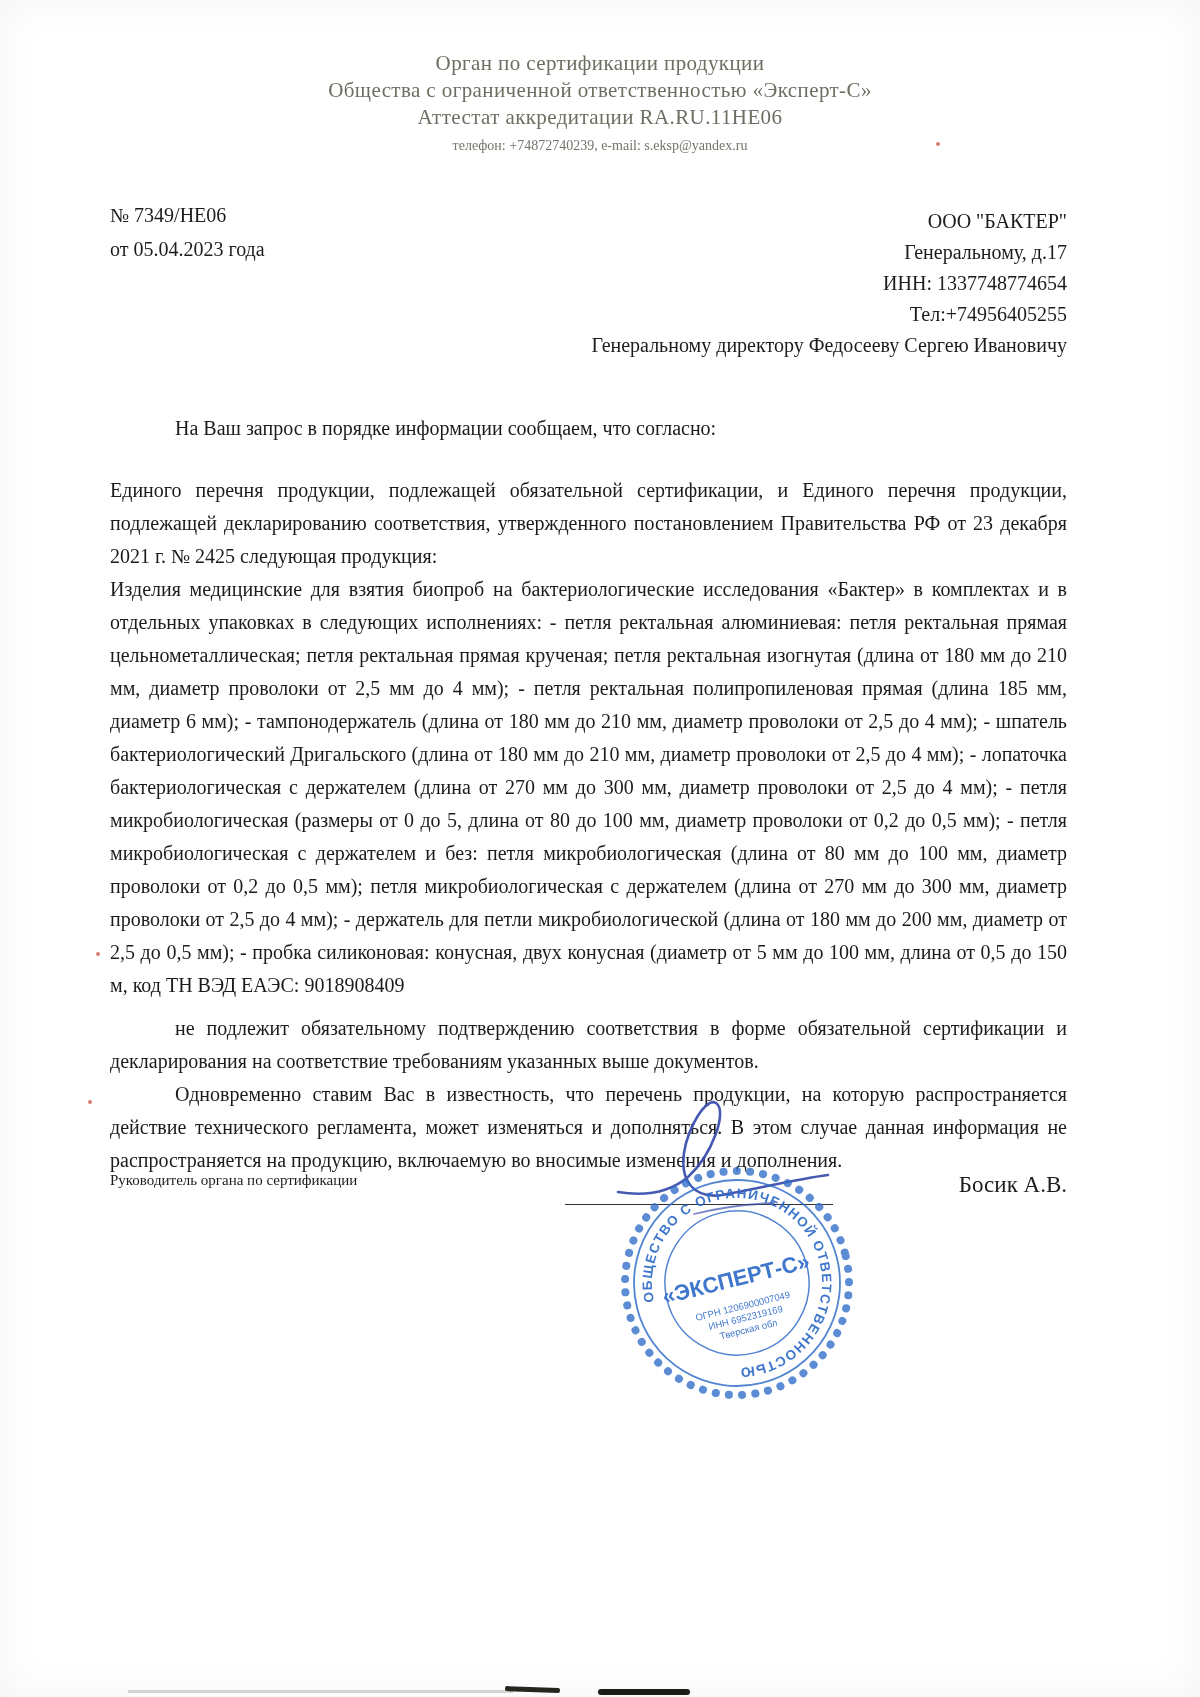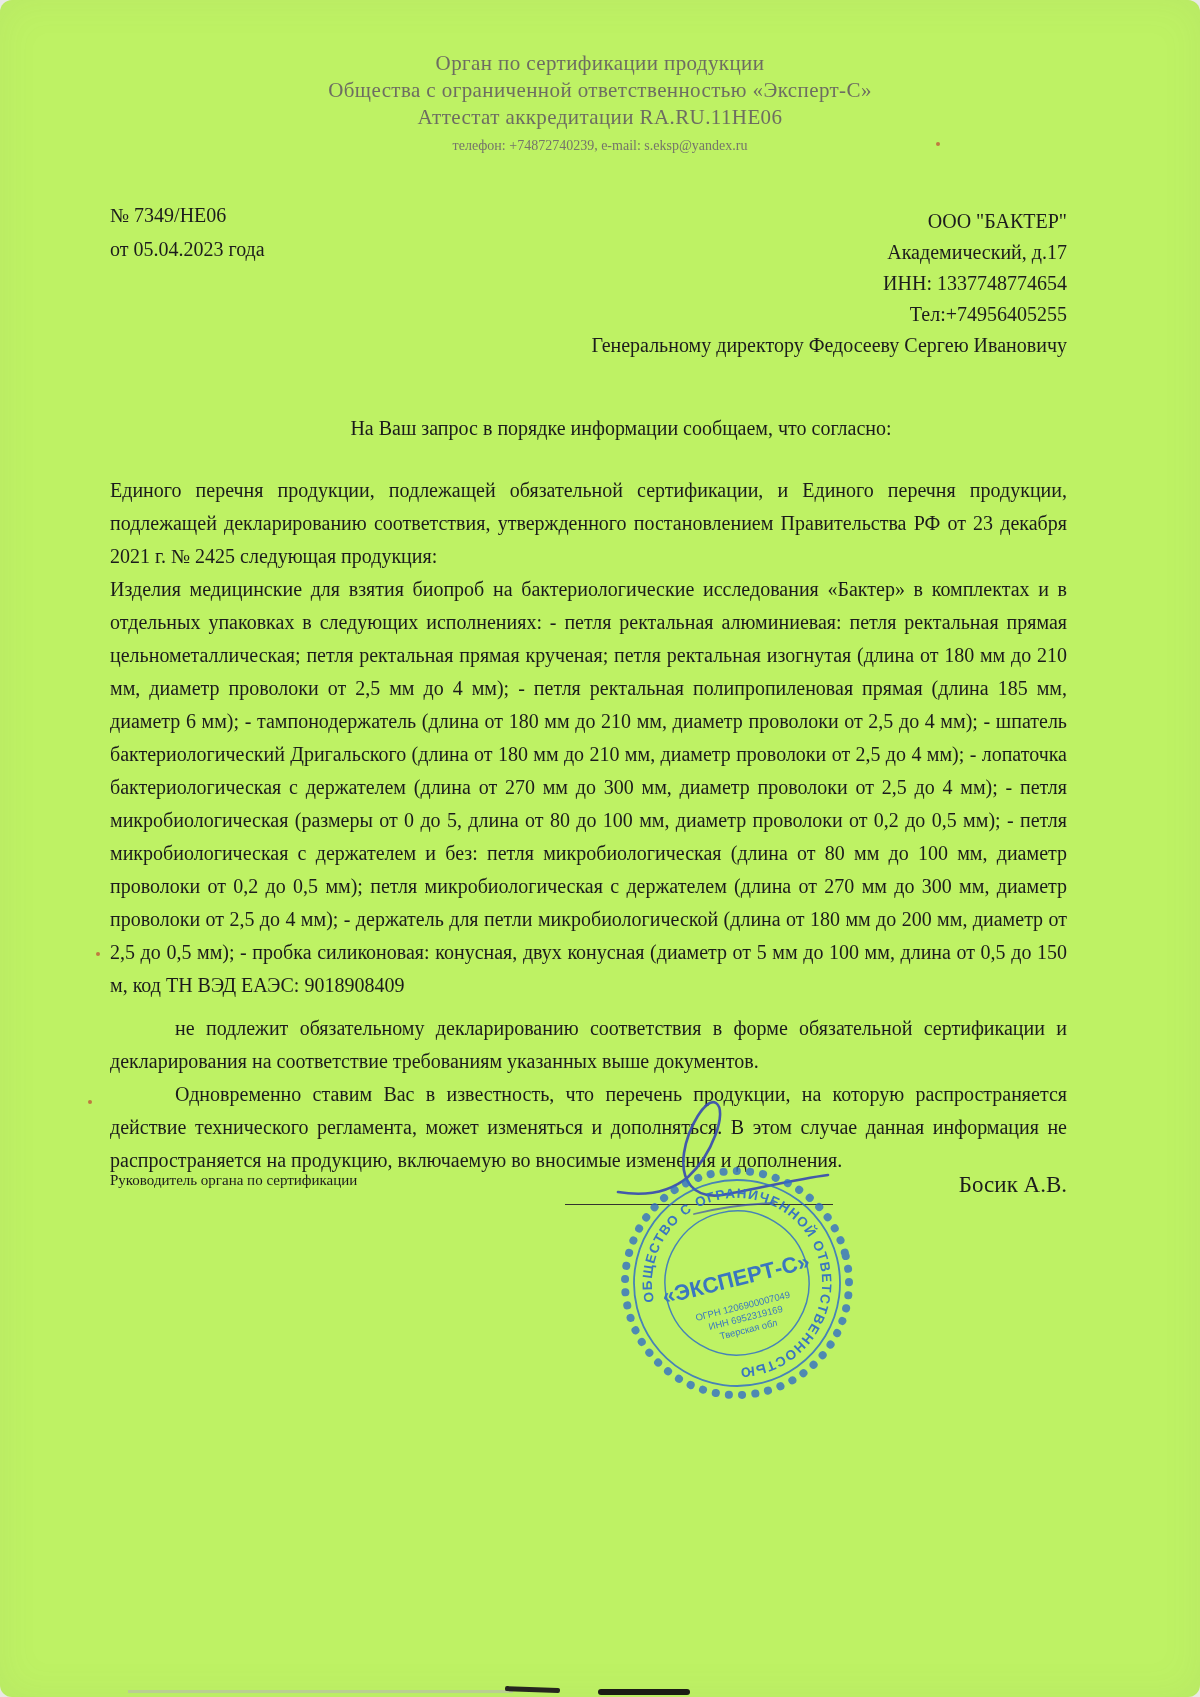--- a/index.html
+++ b/index.html
@@ -1,44 +1,43 @@
 <!DOCTYPE html>
 <html><head>
 <meta charset="utf-8">
 <style>
   html,body{margin:0;padding:0;background:#e9e9e6;}
   .page{
     position:relative;
     width:1200px;
     height:1697px;
     margin:0 auto;
-    background:#bef264;
+    background:#ffffff;
     font-family:"Liberation Serif", serif;
     color:#1c1c1c;
     overflow:hidden;
     box-shadow:inset 0 0 40px rgba(120,120,110,0.08);
-    border-radius:12px;
   }
 
   
   .letterhead{position:absolute;top:50px;left:0;right:0;text-align:center;color:#6d6d61;}
   .lh-main{font-size:21px;line-height:27px;letter-spacing:.4px;}
   .lh-small{font-size:14px;line-height:18px;color:#74746a;}
   .lh-gap{height:6px;}
 
   
   .ref-block{position:absolute;left:110px;top:198px;font-size:20px;line-height:34px;}
 
   
   .recipient-block{position:absolute;right:133px;top:206px;text-align:right;font-size:20px;line-height:31px;}
 
   
   .body-text{position:absolute;left:110px;width:957px;top:412px;font-size:20px;line-height:33px;text-align:justify;color:#1b1b1b;}
   .body-text p{margin:0;}
-  .p-intro{text-indent:65px;margin:0 0 29px 0 !important;text-align:center;}
+  .p-intro{text-indent:65px;margin:0 0 29px 0 !important;text-align:left;}
   .p-three{margin-top:10px !important;text-indent:65px;}
   .p-four{text-indent:65px;}
 
   
   .signoff-title{position:absolute;left:110px;top:1172px;font-size:15px;}
   .signoff-name{position:absolute;right:133px;top:1172px;font-size:23px;}
   .signature-line{position:absolute;left:565px;top:1182px;width:268px;height:22px;border-bottom:1.6px solid #33332f;}
 
   
   .stamp-wrap{position:absolute;left:612px;top:1158px;width:250px;height:250px;transform:rotate(-14deg);opacity:.92;}
@@ -68,31 +67,31 @@
     <div class="lh-small">телефон: +74872740239, e-mail: s.eksp@yandex.ru</div>
   </header>
 
   <div class="ref-block">
     <div>№ 7349/НЕ06</div>
     <div>от 05.04.2023 года</div>
   </div>
 
   <div class="recipient-block">
     <div>ООО "БАКТЕР"</div>
-    <div>Академический, д.17</div>
+    <div>Генеральному, д.17</div>
     <div>ИНН: 1337748774654</div>
     <div>Тел:+74956405255</div>
     <div>Генеральному директору Федосееву Сергею Ивановичу</div>
   </div>
 
   <div class="body-text">
     <p class="p-intro">На Ваш запрос в порядке информации сообщаем, что согласно:</p>
     <p>Единого перечня продукции, подлежащей обязательной сертификации, и Единого перечня продукции, подлежащей декларированию соответствия, утвержденного постановлением Правительства РФ от 23 декабря 2021 г. № 2425 следующая продукция:</p>
     <p>Изделия медицинские для взятия биопроб на бактериологические исследования «Бактер» в комплектах и в отдельных упаковках в следующих исполнениях: - петля ректальная алюминиевая: петля ректальная прямая цельнометаллическая; петля ректальная прямая крученая; петля ректальная изогнутая (длина от 180 мм до 210 мм, диаметр проволоки от 2,5 мм до 4 мм); - петля ректальная полипропиленовая прямая (длина 185 мм, диаметр 6 мм); - тампонодержатель (длина от 180 мм до 210 мм, диаметр проволоки от 2,5 до 4 мм); - шпатель бактериологический Дригальского (длина от 180 мм до 210 мм, диаметр проволоки от 2,5 до 4 мм); - лопаточка бактериологическая с держателем (длина от 270 мм до 300 мм, диаметр проволоки от 2,5 до 4 мм); - петля микробиологическая (размеры от 0 до 5, длина от 80 до 100 мм, диаметр проволоки от 0,2 до 0,5 мм); - петля микробиологическая с держателем и без: петля микробиологическая (длина от 80 мм до 100 мм, диаметр проволоки от 0,2 до 0,5 мм); петля микробиологическая с держателем (длина от 270 мм до 300 мм, диаметр проволоки от 2,5 до 4 мм); - держатель для петли микробиологической (длина от 180 мм до 200 мм, диаметр от 2,5 до 0,5 мм); - пробка силиконовая: конусная, двух конусная (диаметр от 5 мм до 100 мм, длина от 0,5 до 150 м, код ТН ВЭД ЕАЭС: 9018908409</p>
-    <p class="p-three">не подлежит обязательному декларированию соответствия в форме обязательной сертификации и декларирования на соответствие требованиям указанных выше документов.</p>
+    <p class="p-three">не подлежит обязательному подтверждению соответствия в форме обязательной сертификации и декларирования на соответствие требованиям указанных выше документов.</p>
     <p class="p-four">Одновременно ставим Вас в известность, что перечень продукции, на которую распространяется действие технического регламента, может изменяться и дополняться. В этом случае данная информация не распространяется на продукцию, включаемую во вносимые изменения и дополнения.</p>
   </div>
 
   <div class="signoff-title">Руководитель органа по сертификации</div>
   <div class="signature-line"></div>
   <div class="signoff-name">Босик А.В.</div>
 
   <div class="sig-wrap">
     <svg width="245" height="132" viewBox="0 0 245 132">
       <path class="sig-path" d="M 20,96 C 50,101 72,96 90,81 C 114,59 130,15 118,7 C 108,1 90,31 86,57 C 82,85 96,103 124,99 C 154,94 198,83 230,79"></path>

